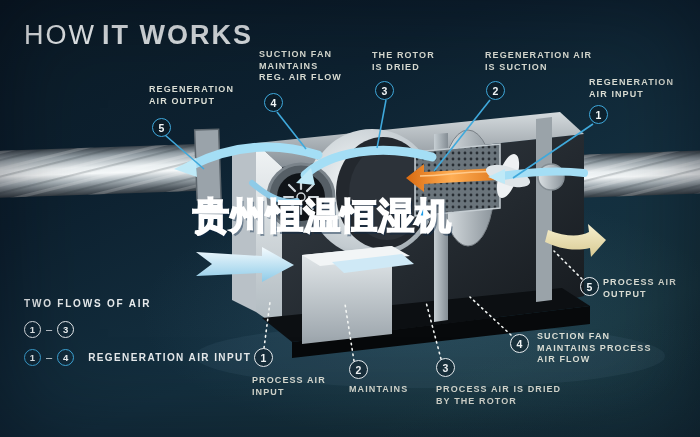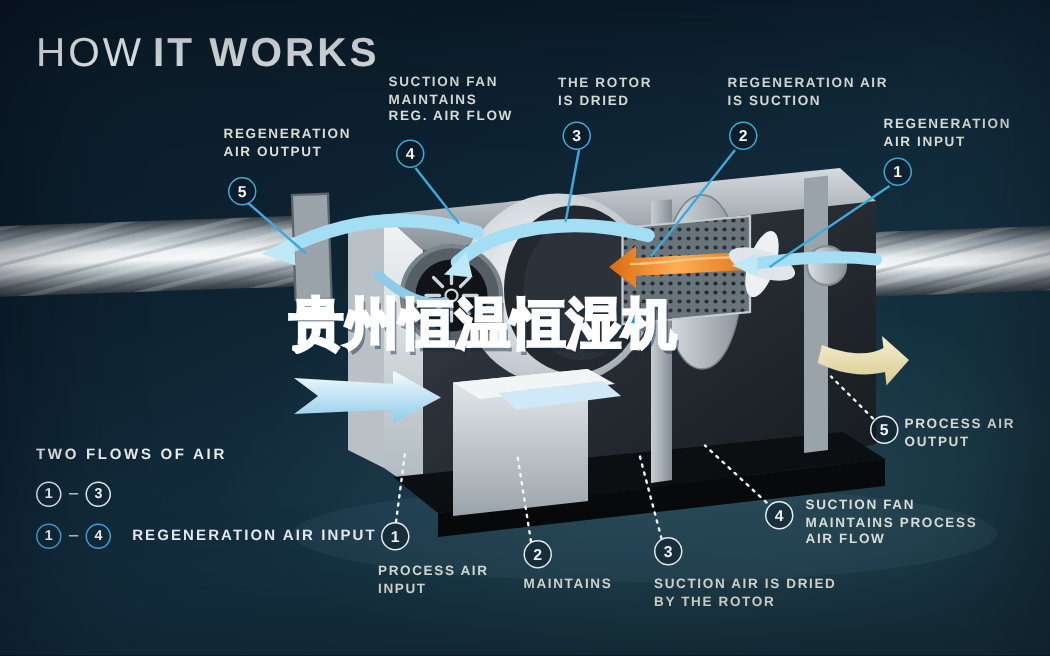--- a/index.html
+++ b/index.html
@@ -222,21 +222,21 @@
 IS DRIED</div>
   <div class="callout" style="left:485px;top:50px">REGENERATION AIR
 IS SUCTION</div>
   <div class="callout" style="left:589px;top:77px">REGENERATION
 AIR INPUT</div>
   <div class="callout" style="left:603px;top:277px">PROCESS AIR
 OUTPUT</div>
   <div class="callout" style="left:537px;top:331px">SUCTION FAN
 MAINTAINS PROCESS
 AIR FLOW</div>
-  <div class="callout" style="left:436px;top:384px">SUCTION AIR IS DRIED
+  <div class="callout" style="left:436px;top:384px">PROCESS AIR IS DRIED
 BY THE ROTOR</div>
   <div class="callout" style="left:349px;top:384px">MAINTAINS</div>
   <div class="callout" style="left:252px;top:375px">PROCESS AIR
 INPUT</div>
 
   <div class="badge reg" style="left:152px;top:118px">5</div>
   <div class="badge reg" style="left:264px;top:93px">4</div>
   <div class="badge reg" style="left:375px;top:81px">3</div>
   <div class="badge reg" style="left:486px;top:81px">2</div>
   <div class="badge reg" style="left:589px;top:105px">1</div>

